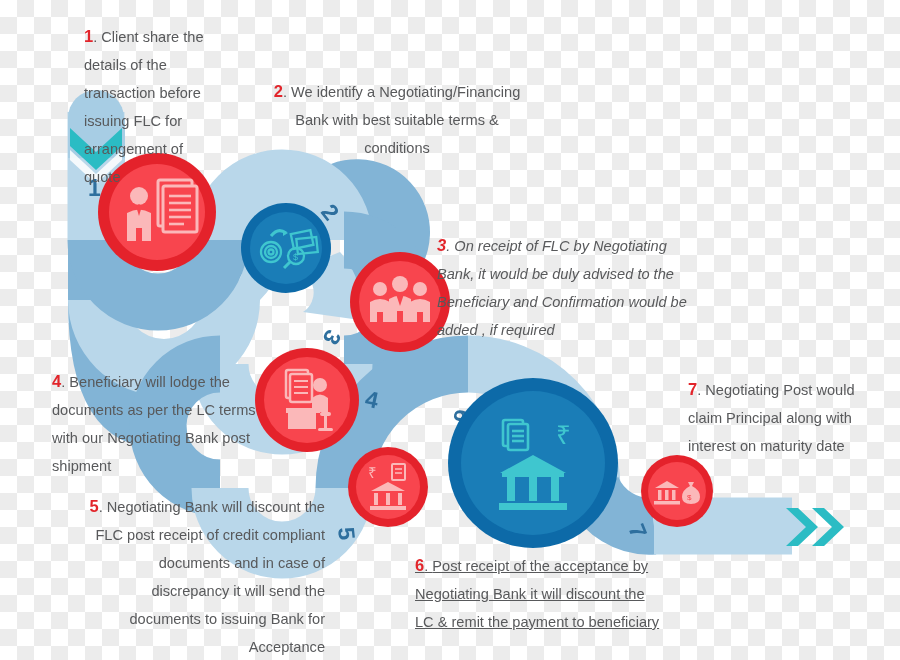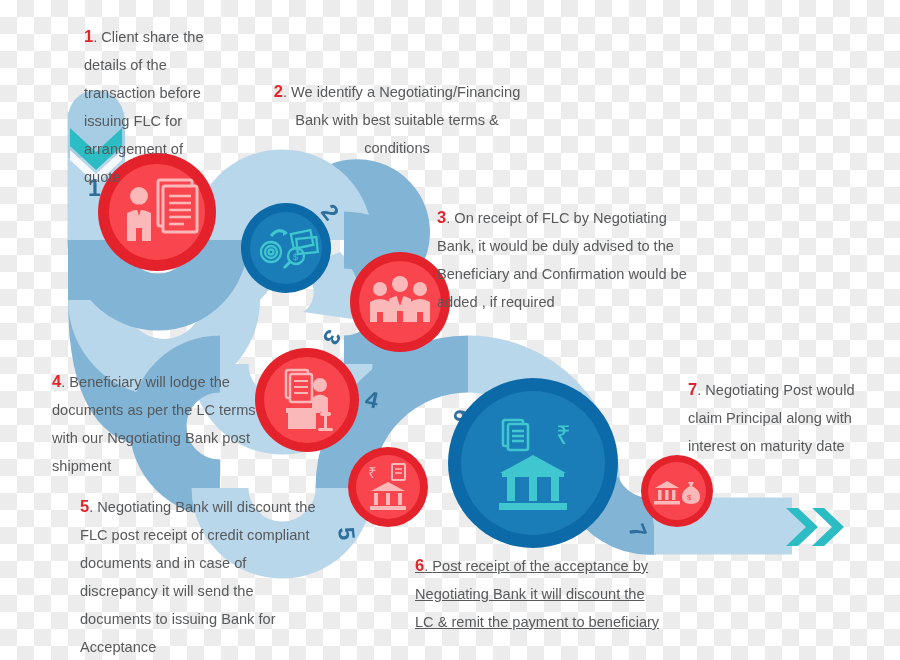--- a/index.html
+++ b/index.html
@@ -11,23 +11,23 @@
       linear-gradient(45deg,#ececec 25%,transparent 25%,transparent 75%,#ececec 75%),
       linear-gradient(45deg,#ececec 25%,transparent 25%,transparent 75%,#ececec 75%);
     background-size:34px 34px;
     background-position:0 0,17px 17px;
   }
   #flow{position:absolute;left:0;top:0;width:900px;height:660px;}
   .txt{position:absolute;color:#58595b;font-size:14.6px;line-height:28px;}
   .txt .num{color:#e2252b;font-weight:bold;font-size:16.5px;}
   .t1{left:84px;top:22px;width:125px;}
   .t2{left:272px;top:77px;width:250px;text-align:center;}
-  .t3{left:437px;top:203px;width:265px;}
+  .t3{left:437px;top:231px;width:265px;font-style:italic;}
   .t4{left:52px;top:367px;width:210px;}
-  .t5{left:80px;top:492px;width:245px;}
+  .t5{left:80px;top:492px;width:245px;text-align:right;}
   .t6{left:415px;top:551px;width:245px;text-decoration:underline;}
   .t7{left:688px;top:375px;width:175px;}
 </style>
 </head>
 <body>
 
 <svg id="flow" viewBox="0 0 900 660">
   <defs>
     <clipPath id="cp-ribbon">
       <path d="M68,118 L68,300 Q68,392 160,392 L242,392

